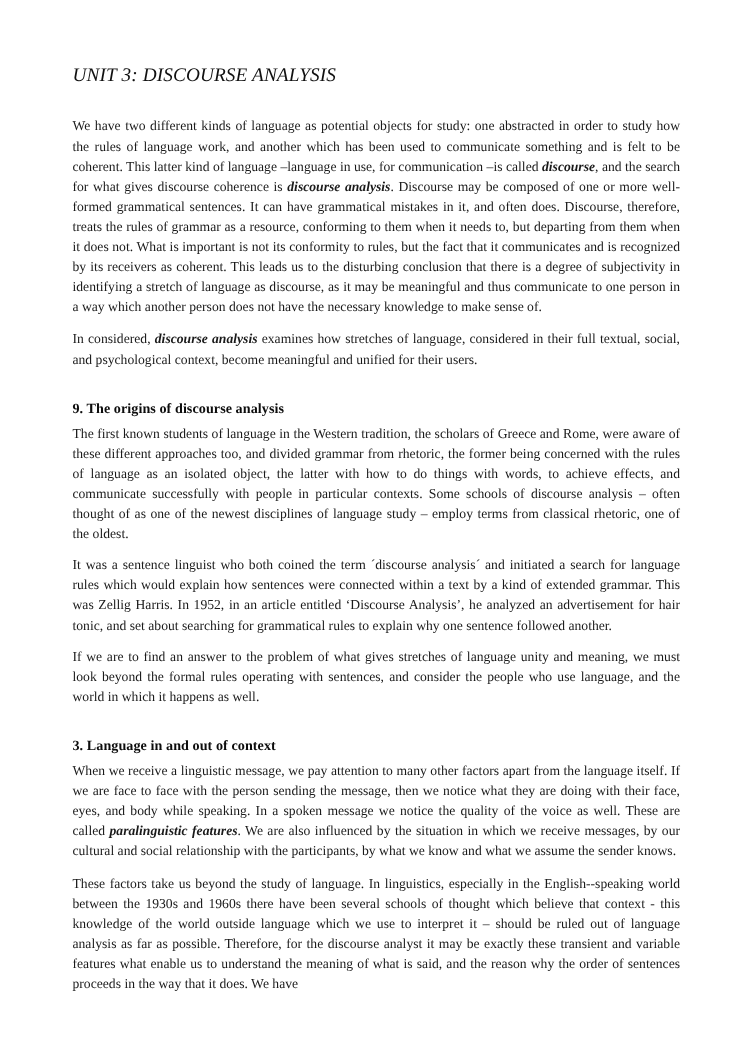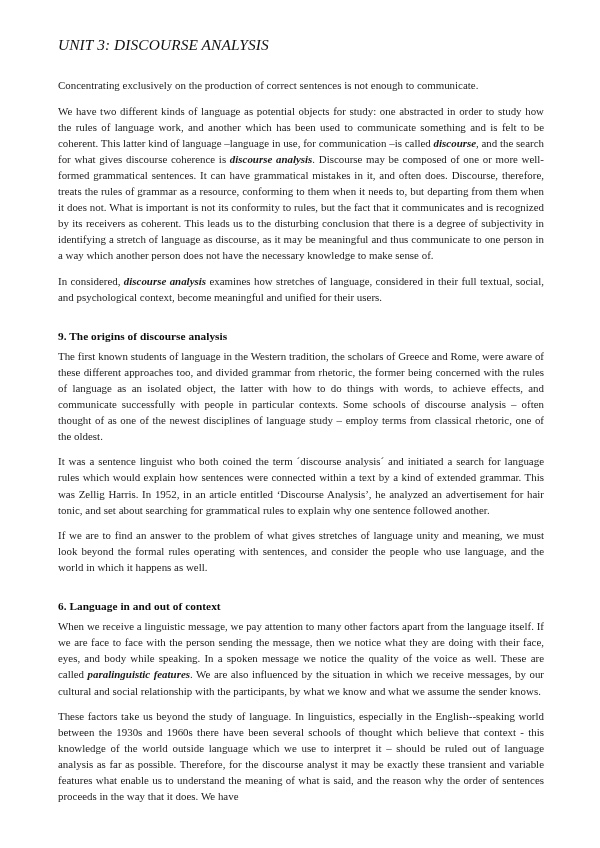--- a/index.html
+++ b/index.html
@@ -21,21 +21,21 @@
     position: relative;
     width: 600px;
     height: 848px;
     background: #ffffff;
     box-sizing: border-box;
   }
 
   .content {
     position: absolute;
     left: 58px;
-    top: 36px;
+    top: 52px;
     width: 486px;
   }
 
   h1.doc-title {
     font-size: 15.4px;
     font-style: italic;
     font-weight: normal;
     letter-spacing: 0.1px;
     margin: 0 0 23px 0;
     line-height: 1.2;
@@ -76,38 +76,37 @@
 </style>
 </head>
 <body>
 
 <div class="page">
   <div class="content">
 
     <h1 class="doc-title">UNIT 3: DISCOURSE ANALYSIS</h1>
 
 
-    <p class="para"><span>Concentrating exclusively on the production of correct sentences is not enough to communicate.</span></p>
 
     <p class="para"><span>We have two different kinds of language as potential objects for study: one abstracted in order to study how the rules of language work, and another which has been used to communicate something and is felt to be coherent. This latter kind of language –language in use, for communication –is called </span><b>discourse</b><span>, and the search for what gives discourse coherence is </span><b>discourse analysis</b><span>. Discourse may be composed of one or more well- formed grammatical sentences. It can have grammatical mistakes in it, and often does. Discourse, therefore, treats the rules of grammar as a resource, conforming to them when it needs to, but departing from them when it does not. What is important is not its conformity to rules, but the fact that it communicates and is recognized by its receivers as coherent. This leads us to the disturbing conclusion that there is a degree of subjectivity in identifying a stretch of language as discourse, as it may be meaningful and thus communicate to one person in a way which another person does not have the necessary knowledge to make sense of.</span></p>
 
     <p class="para"><span>In considered, </span><b>discourse analysis</b><span> examines how stretches of language, considered in their full textual, social, and psychological context, become meaningful and unified for their users.</span></p>
 
     <div class="sec-gap"></div>
 
     <h2 class="section-heading">9. The origins of discourse analysis</h2>
 
     <p class="para"><span>The first known students of language in the Western tradition, the scholars of Greece and Rome, were aware of these different approaches too, and divided grammar from rhetoric, the former being concerned with the rules of language as an isolated object, the latter with how to do things with words, to achieve effects, and communicate successfully with people in particular contexts. Some schools of discourse analysis – often thought of as one of the newest disciplines of language study – employ terms from classical rhetoric, one of the oldest.</span></p>
 
     <p class="para"><span>It was a sentence linguist who both coined the term ´discourse analysis´ and initiated a search for language rules which would explain how sentences were connected within a text by a kind of extended grammar. This was Zellig Harris. In 1952, in an article entitled ‘Discourse Analysis’, he analyzed an advertisement for hair tonic, and set about searching for grammatical rules to explain why one sentence followed another.</span></p>
 
     <p class="para"><span>If we are to find an answer to the problem of what gives stretches of language unity and meaning, we must look beyond the formal rules operating with sentences, and consider the people who use language, and the world in which it happens as well.</span></p>
 
     <div class="sec-gap"></div>
 
-    <h2 class="section-heading">6. Language in and out of context</h2>
+    <h2 class="section-heading">3. Language in and out of context</h2>
 
     <p class="para"><span>When we receive a linguistic message, we pay attention to many other factors apart from the language itself. If we are face to face with the person sending the message, then we notice what they are doing with their face, eyes, and body while speaking. In a spoken message we notice the quality of the voice as well. These are called </span><b>paralinguistic features</b><span>. We are also influenced by the situation in which we receive messages, by our cultural and social relationship with the participants, by what we know and what we assume the sender knows.</span></p>
 
     <p class="para"><span>These factors take us beyond the study of language. In linguistics, especially in the English--speaking world between the 1930s and 1960s there have been several schools of thought which believe that context - this knowledge of the world outside language which we use to interpret it – should be ruled out of language analysis as far as possible. Therefore, for the discourse analyst it may be exactly these transient and variable features what enable us to understand the meaning of what is said, and the reason why the order of sentences proceeds in the way that it does. We have</span></p>
 
   </div>
 </div>
 
 </body></html>

